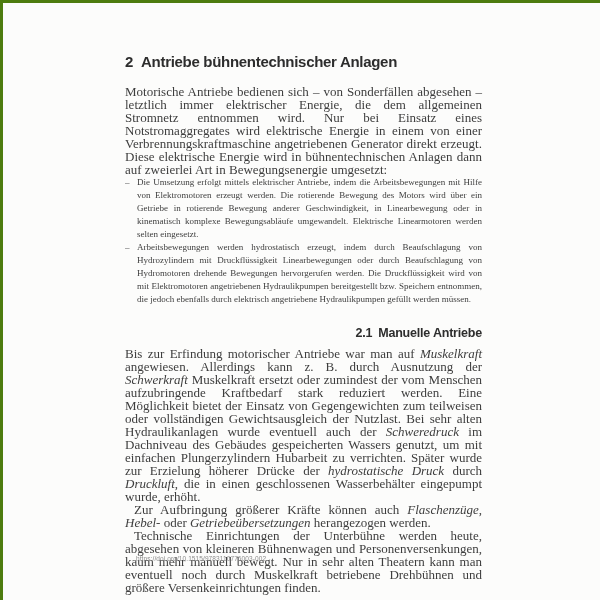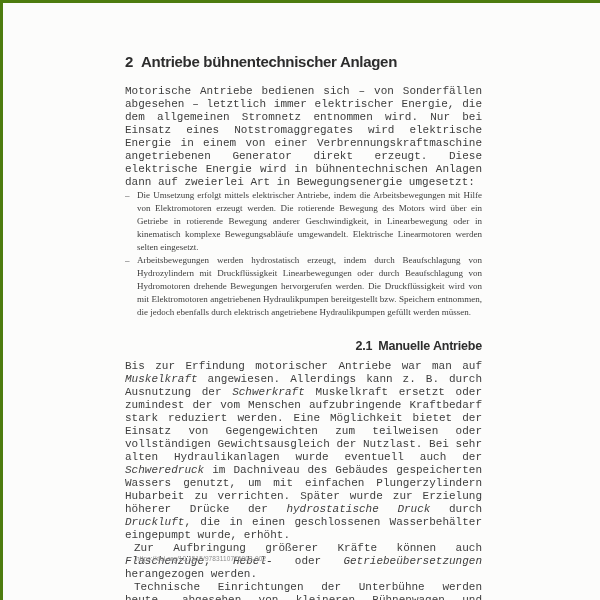--- a/index.html
+++ b/index.html
@@ -39,25 +39,24 @@
     font-family: "Liberation Sans", sans-serif;
     font-weight: bold;
     font-size: 12.5px;
     letter-spacing: -0.2px;
     color: #2d2d2d;
     text-align: right;
   }
   h2.section .h-num { margin-right: 6px; }
   p.body {
     margin: 0;
-    font-size: 11px;
+    font-size: 13px;
     line-height: 13px;
     text-align: justify;
     hyphens: auto;
-    font-family: Liberation Mono, monospace;
     -webkit-hyphens: auto;
   }
   p.intro { margin-top: 15px; }
   p.after-list { margin-top: 12px; }
   p.indent { text-indent: 9px; }
   ul.dash-list {
     margin: 0;
     padding: 0;
     list-style: none;
   }

